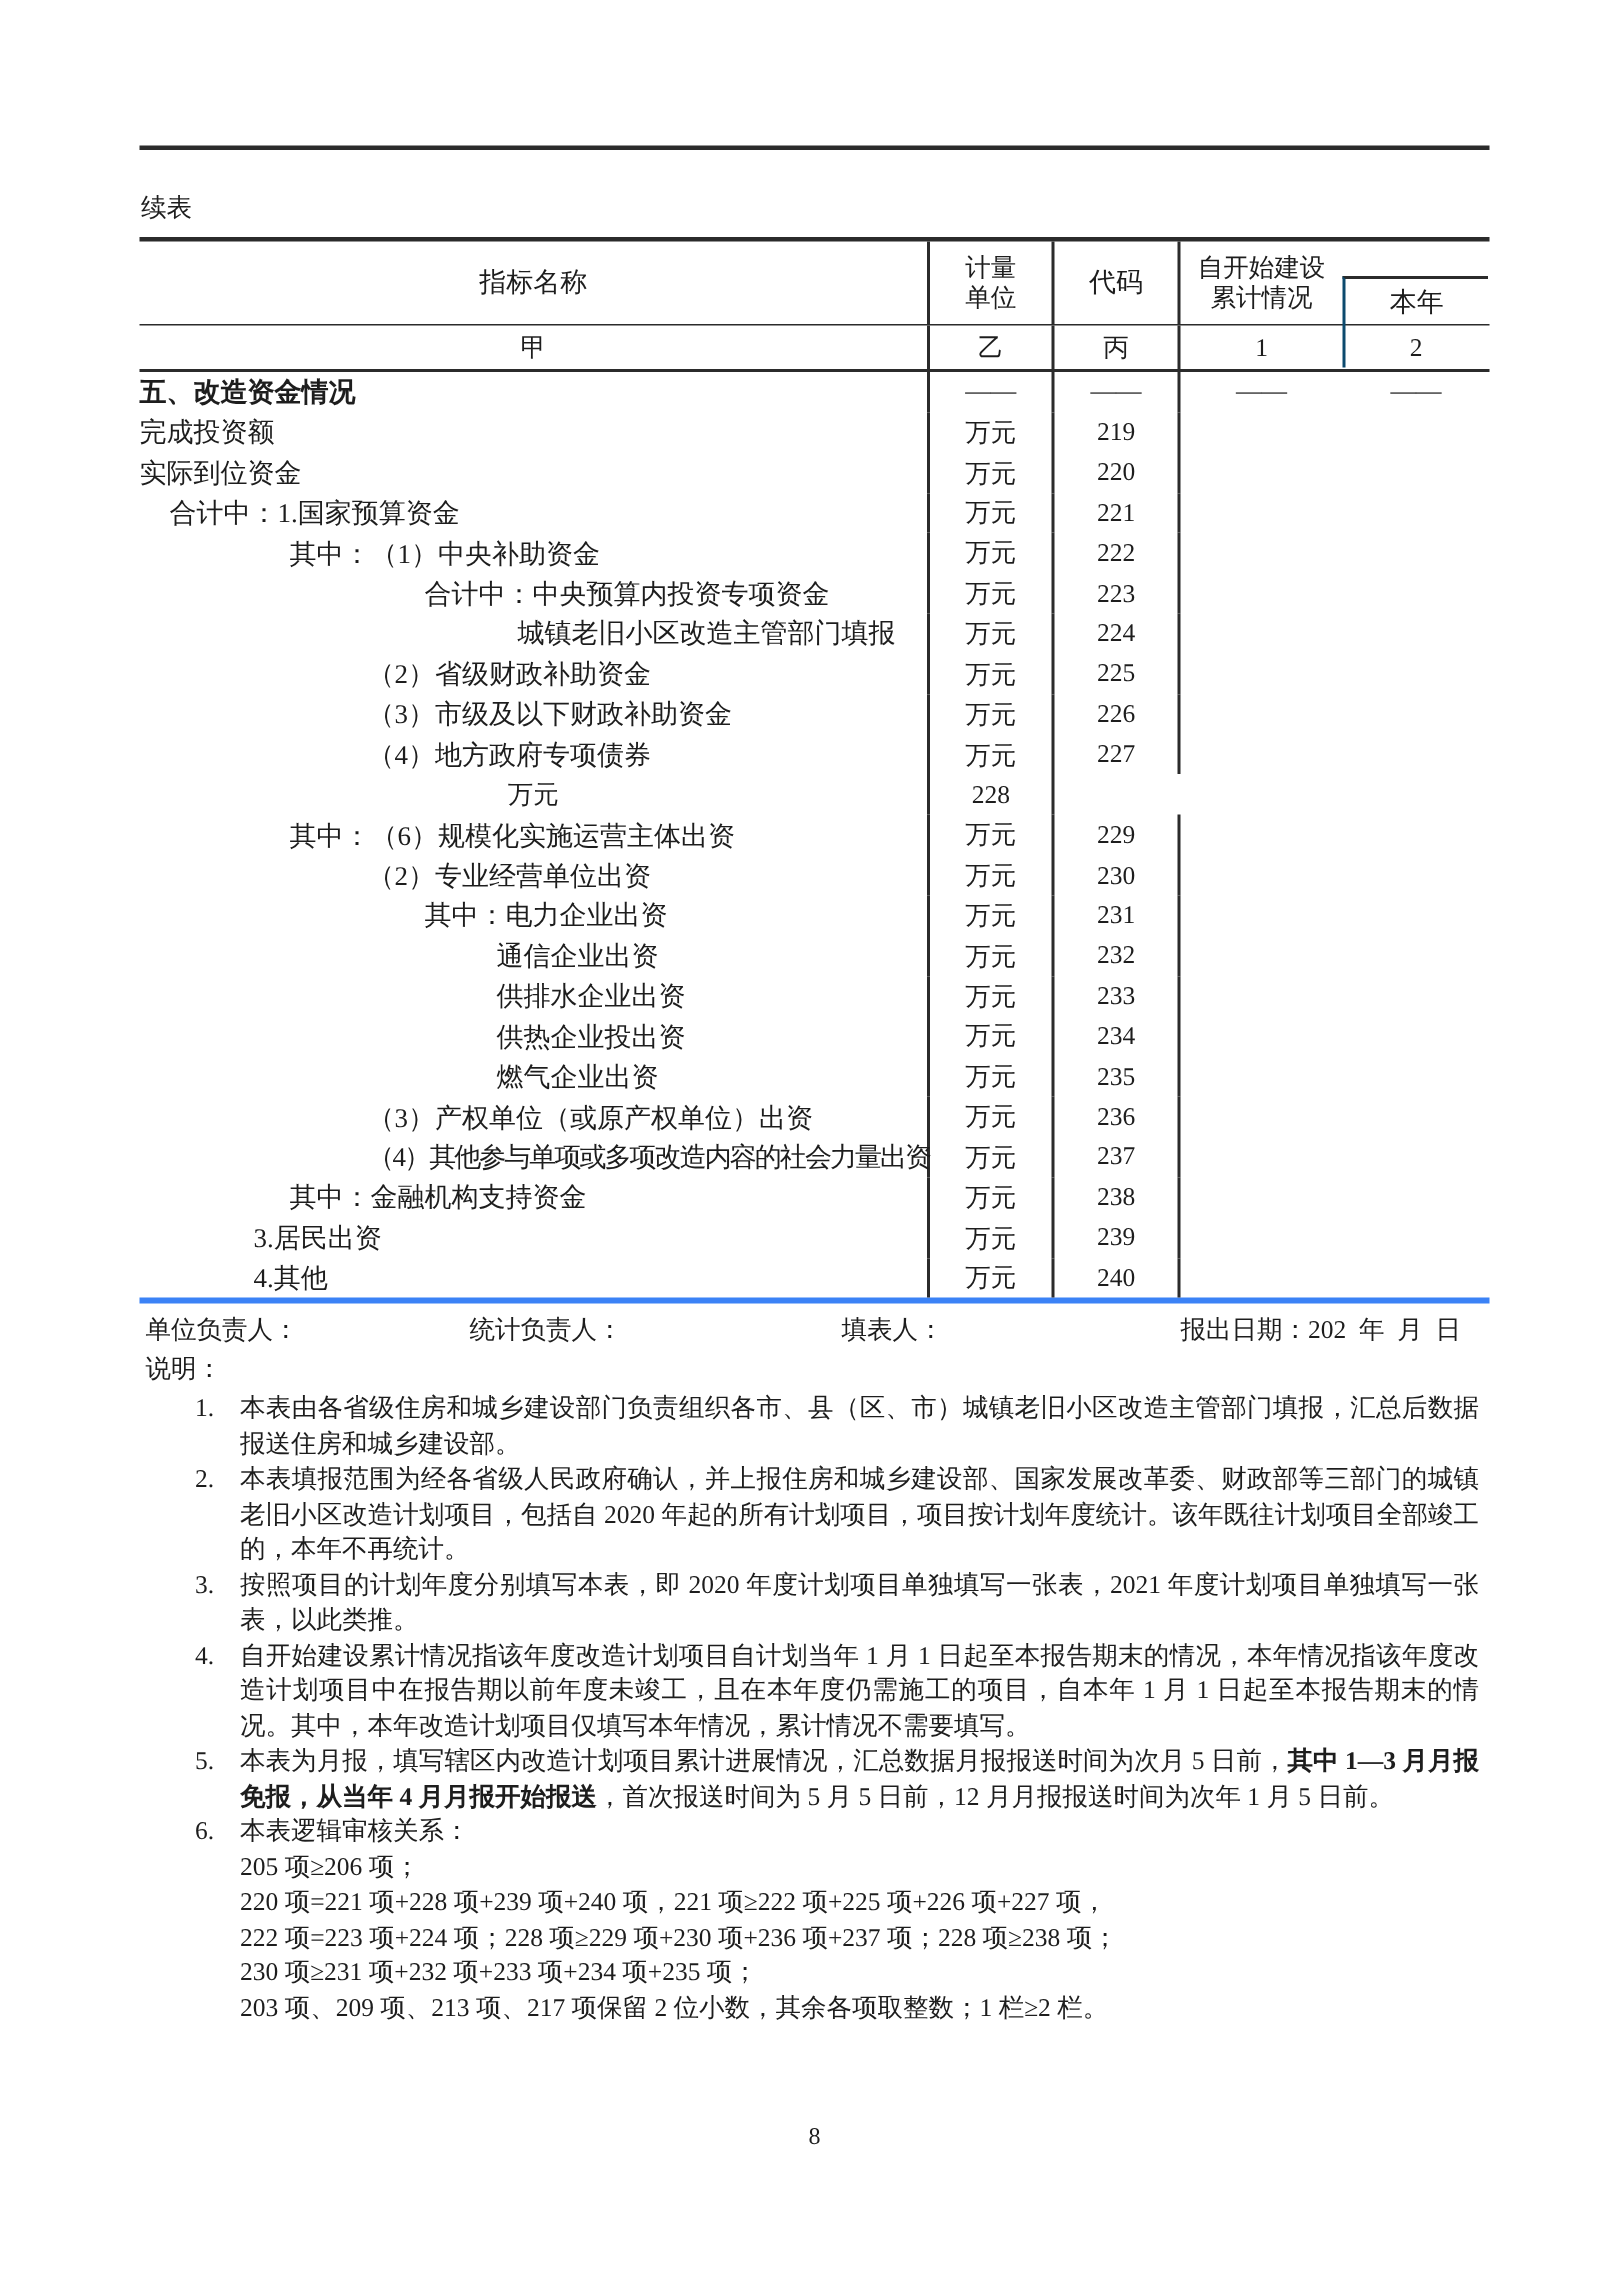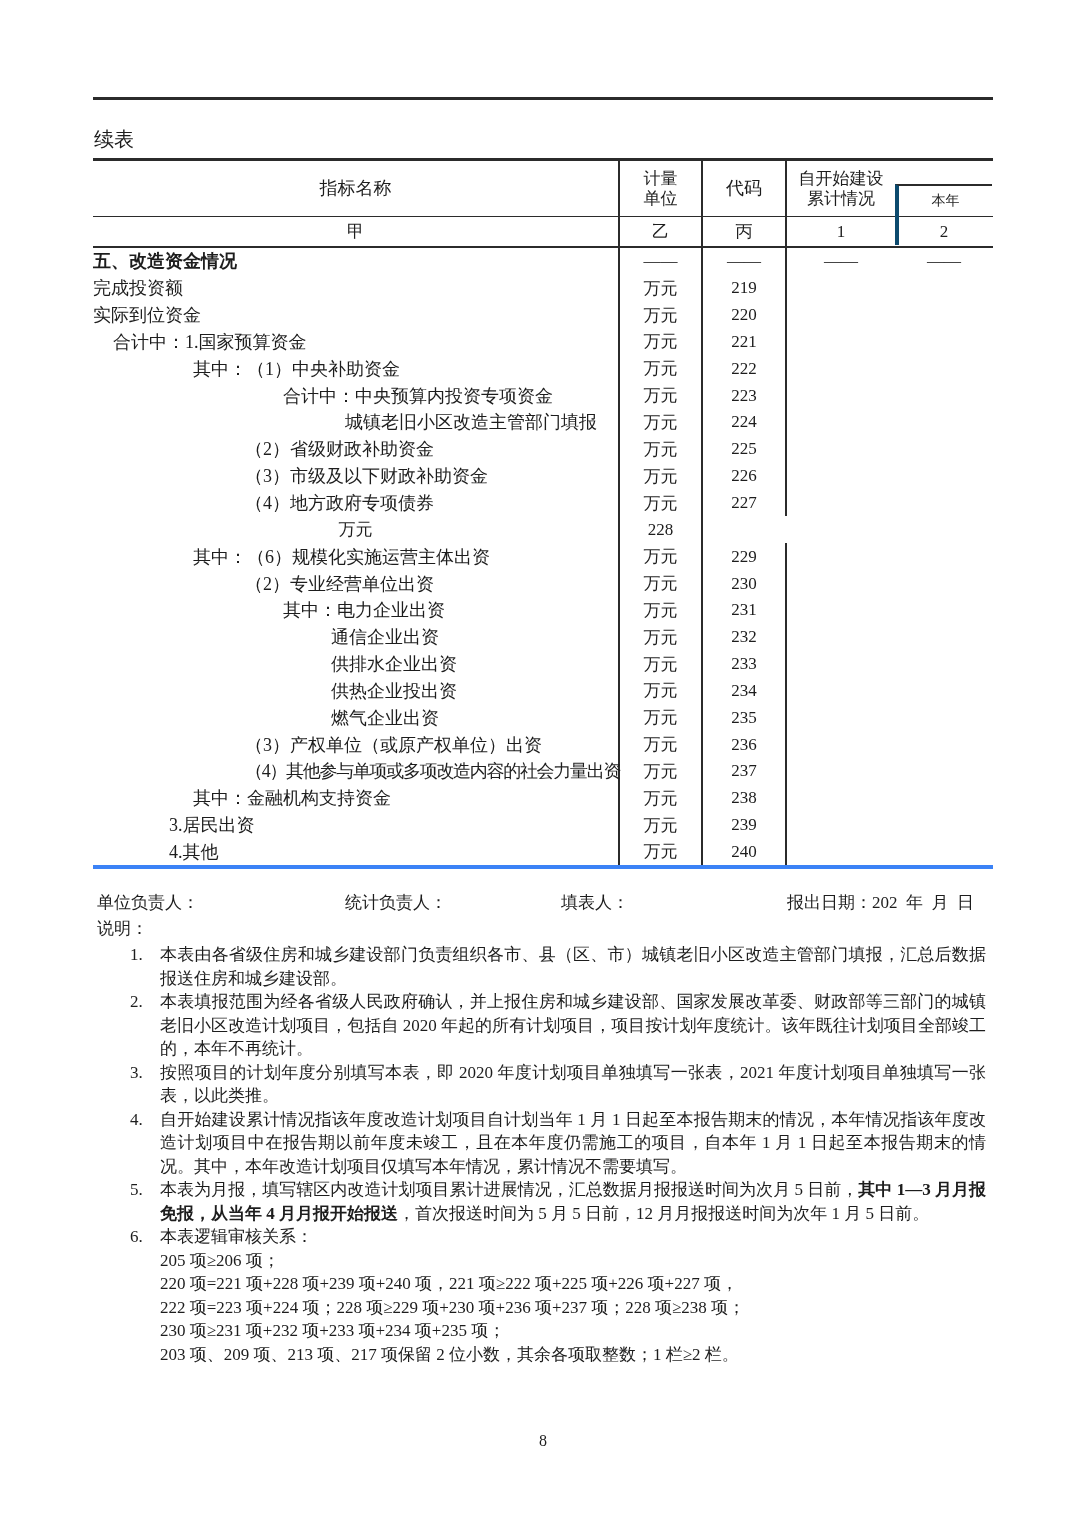--- a/index.html
+++ b/index.html
@@ -3,44 +3,44 @@
 <meta charset="utf-8">
 <style>
   html,body{margin:0;padding:0;}
   body{
     width:1080px;height:1527px;background:#ffffff;color:#1d1d1d;
     font-family:"Liberation Serif","DejaVu Serif",serif;
     position:relative;overflow:hidden;
   }
   .content{position:absolute;left:93px;top:0;width:900px;}
   .page-rule{margin-top:97px;height:3px;background:#2b2b2b;}
-  .cont-label{display:block;margin:27px 0 7px 1px;font-size:20px;line-height:24px;}
+  .cont-label{display:block;margin:27px 0 7px 1px;font-size:17px;line-height:24px;}
   
   .tbl{position:relative;width:900px;border-top:3px solid #2b2b2b;box-sizing:border-box;}
   .grid5{display:grid;grid-template-columns:527px 83px 84px 108px 98px;}
   .hrow1{height:55px;border-bottom:1px solid #2b2b2b;}
   .hrow2{height:29px;border-bottom:2px solid #2b2b2b;}
   .hcell{display:flex;flex-direction:column;align-items:center;justify-content:center;
          font-size:18px;line-height:21px;}
   .hcell.small{font-size:17px;line-height:20px;}
   .bR{border-right:2px solid #2b2b2b;}
   .tbody{border-bottom:4px solid #3b82f6;}
   .trow{height:26.85px;}
   .tcell{display:flex;align-items:center;justify-content:center;font-size:17px;}
   .tcell.name{justify-content:flex-start;font-size:18px;white-space:nowrap;overflow:visible;}
   .tcell.name.squeeze{letter-spacing:-1.3px;}
   .tcell.name.b{font-weight:bold;}
   .year-box{position:absolute;left:802px;top:23px;width:97px;height:61px;box-sizing:border-box;
-            border-top:2px solid #2b2b2b;border-left:4px solid #0c4a6e;
-            text-align:center;font-size:14px;line-height:30px;z-index:2;}
+            border-top:2px solid #2b2b2b;border-left:2px solid #0c4a6e;
+            text-align:center;font-size:18px;line-height:30px;z-index:2;}
   
-  .sign-row{position:relative;height:26px;margin-top:20px;font-size:17px;}
+  .sign-row{position:relative;height:26px;margin-top:4px;font-size:17px;}
   .sign-row span{position:absolute;top:2px;white-space:pre;}
   .sign-unit{left:4px;}
-  .sign-stat{left:252px;}
+  .sign-stat{left:220px;}
   .sign-filler{left:468px;}
   .sign-date{left:694px;}
   
   .notes-title{margin:2px 0 2px 4px;font-size:17px;line-height:24px;}
   .notes{margin-top:2px;}
   .note{display:flex;align-items:flex-start;}
   .note-no{width:30px;margin-left:37px;flex:0 0 auto;font-size:17px;line-height:23.5px;}
   .note-body{width:826px;}
   .note-text{font-size:17px;line-height:23.5px;text-align:justify;}
   .note-text b{font-weight:bold;}

